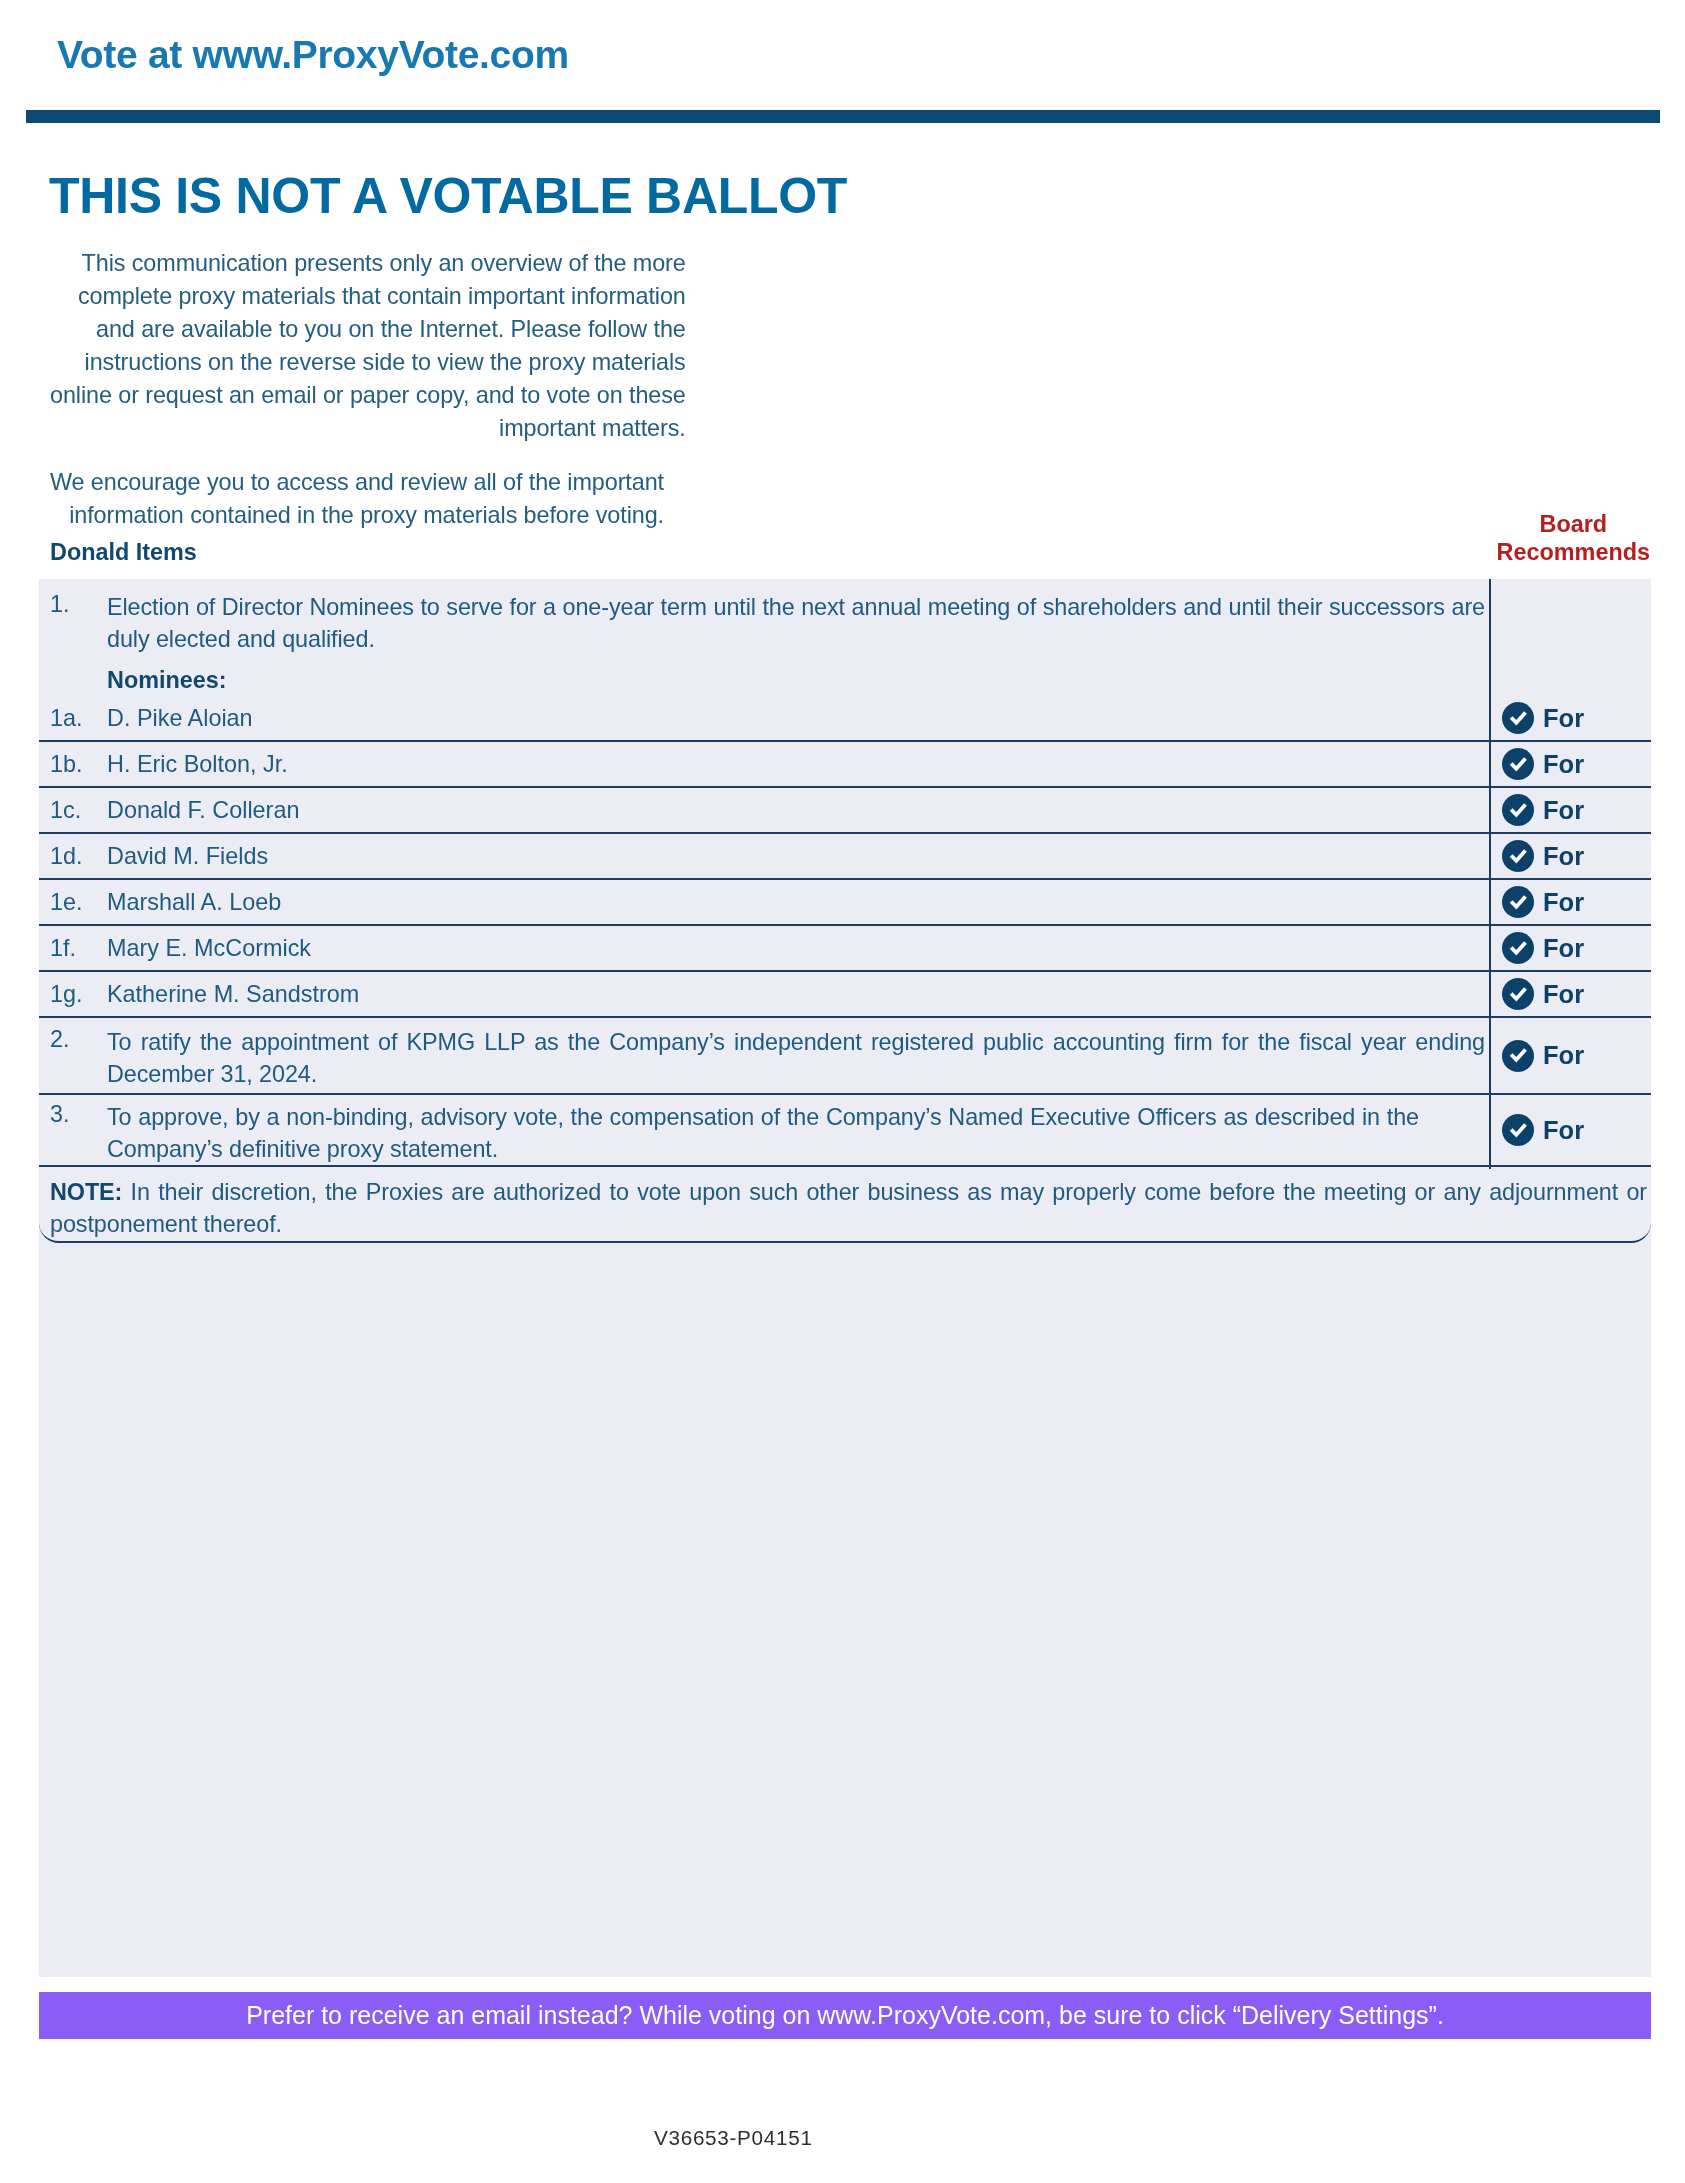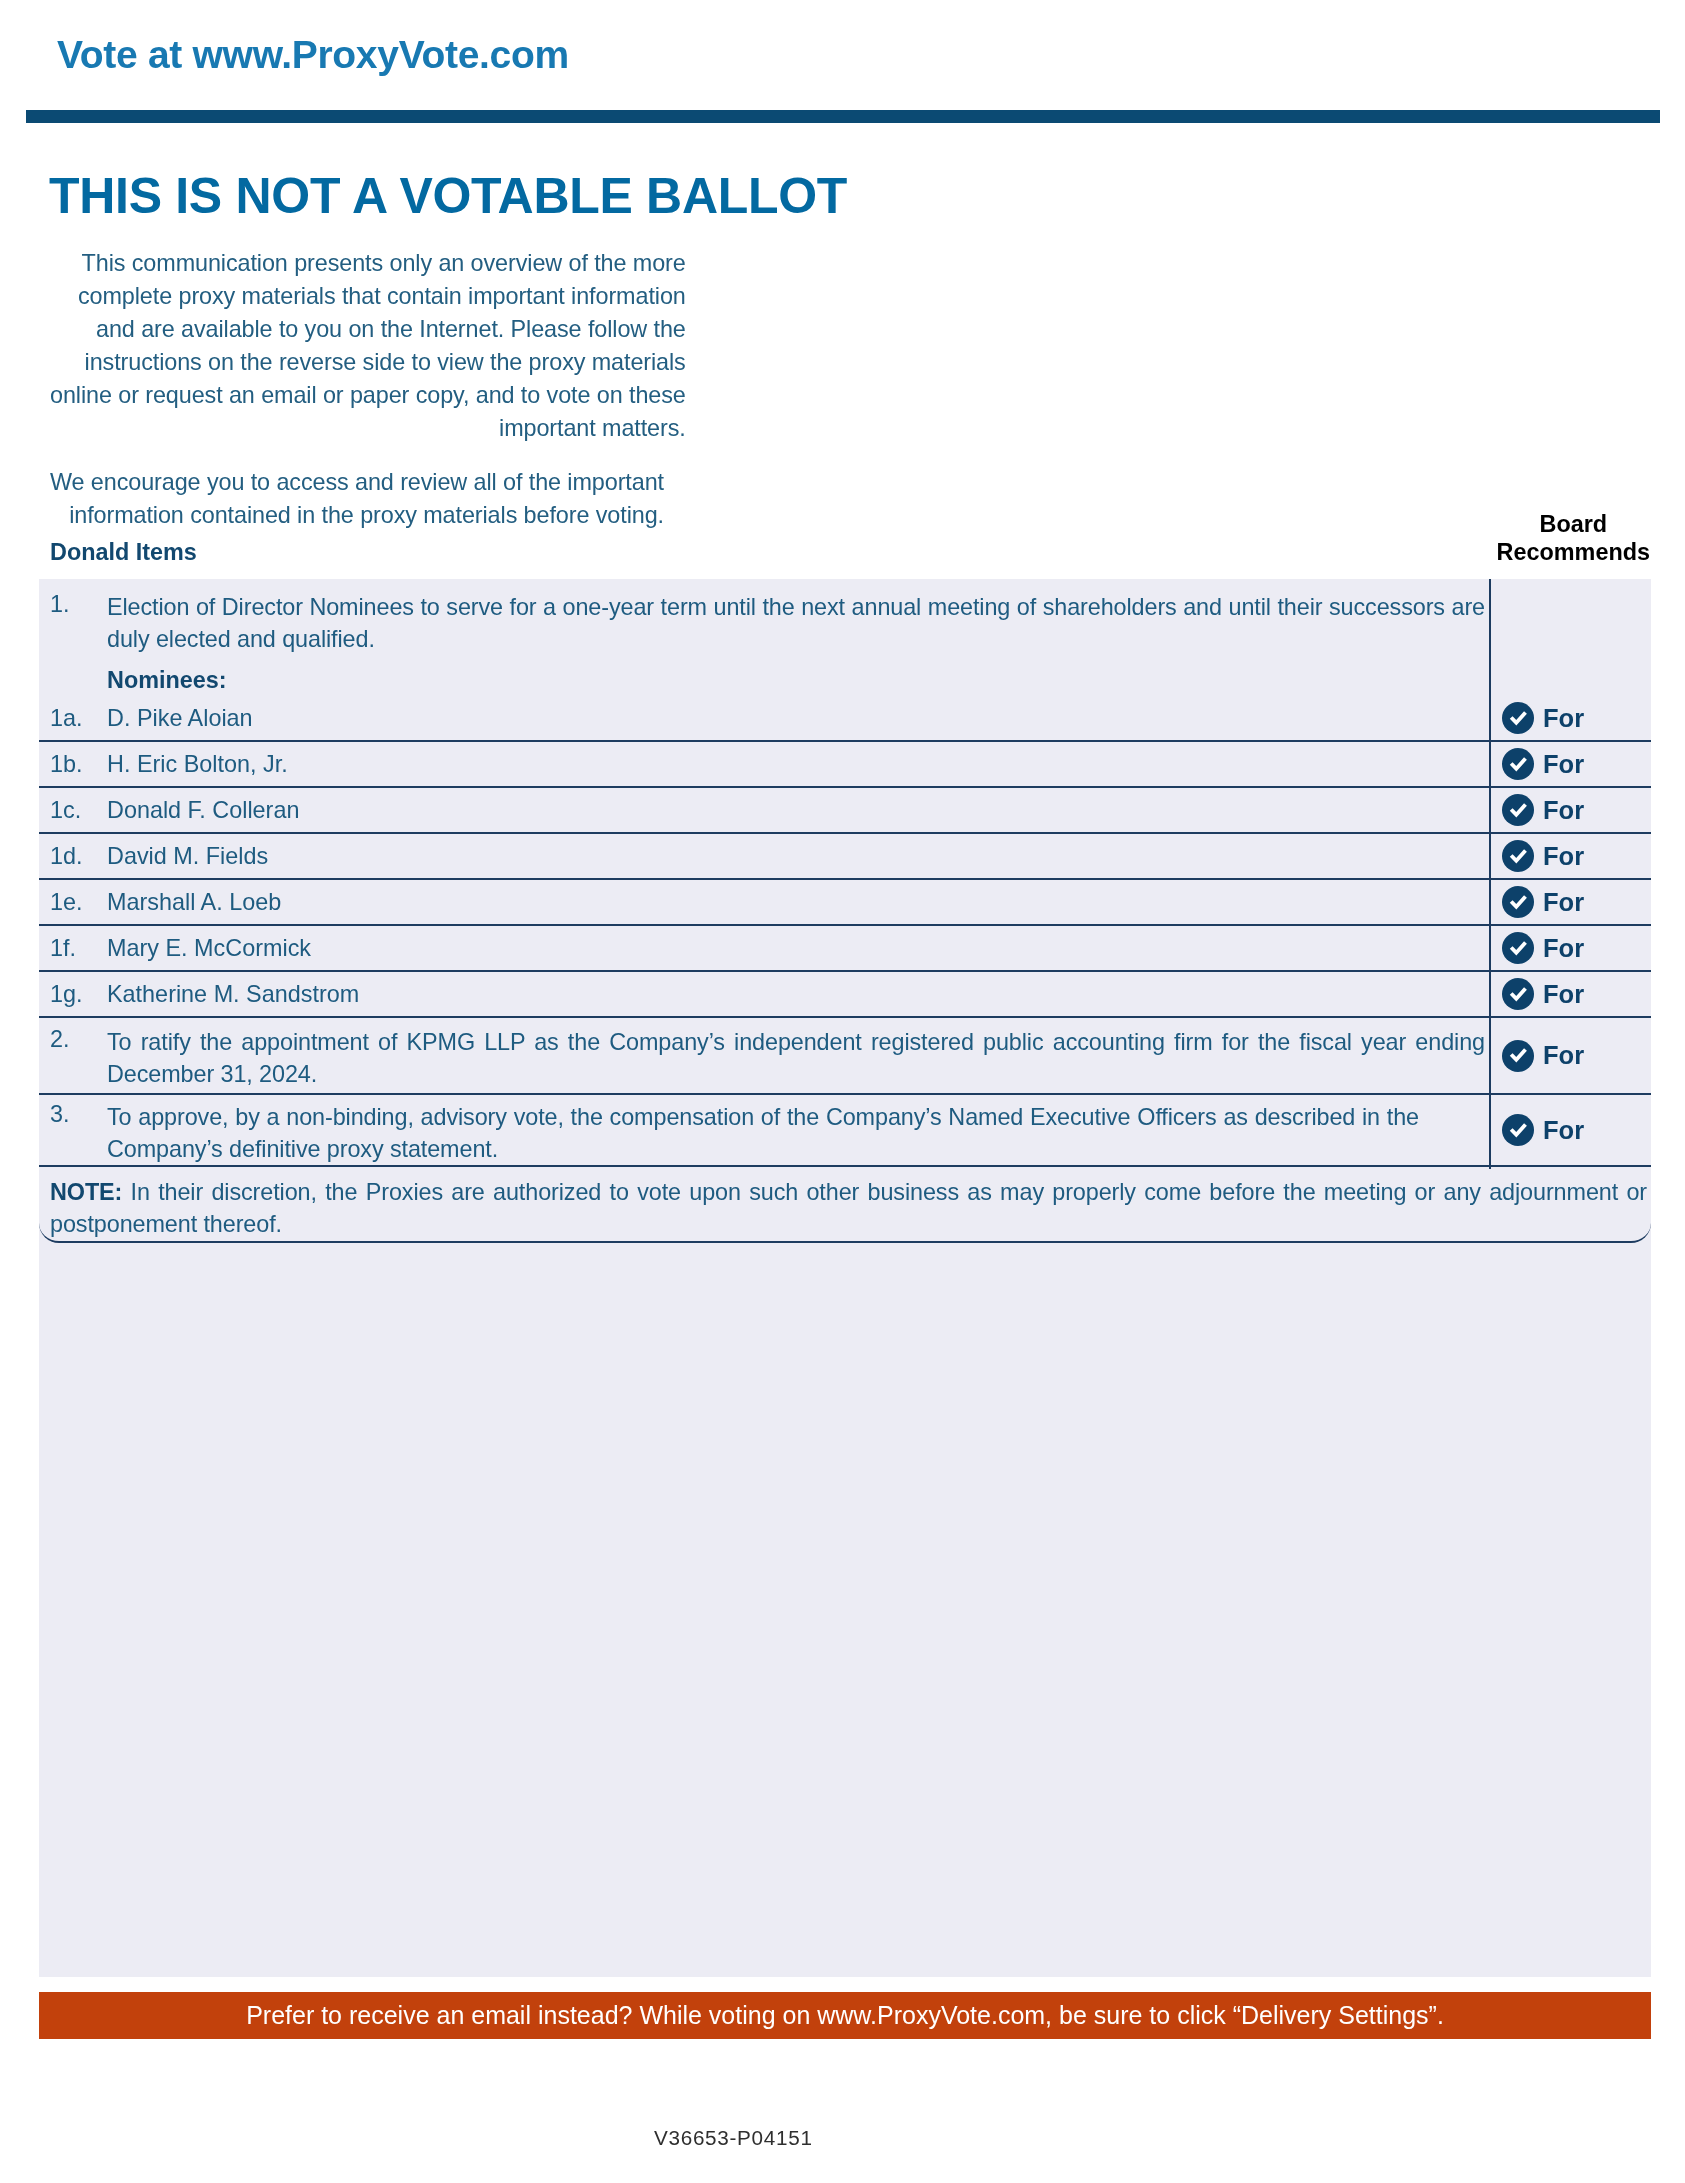--- a/index.html
+++ b/index.html
@@ -12,21 +12,21 @@
   .heading{position:absolute;left:49px;top:167px;font-size:50px;font-weight:700;
            color:#0369a1;letter-spacing:-0.3px;}
 
   .intro{position:absolute;left:50px;font-size:23.4px;line-height:33px;color:#235e81;
          white-space:pre-line;letter-spacing:-0.1px;text-align:right;}
   .p1{top:247px;}
   .p2{top:466px;}
 
   .voting-label{position:absolute;left:50px;top:539px;font-size:23.4px;font-weight:700;color:#12486f;}
   .board-rec{position:absolute;right:36px;top:510px;text-align:center;font-size:23.4px;
-             font-weight:700;color:#000000;line-height:28px;}
+             font-weight:700;color:#b91c1c;line-height:28px;}
 
   .vtable{position:absolute;left:39px;top:579px;width:1612px;height:1398px;
           background:#ececf4;color:#1e5b80;}
   .vdivider{position:absolute;left:1450px;top:0;width:2.1px;height:590px;background:#1d3c60;z-index:2;}
 
   .row{position:relative;box-sizing:border-box;border-bottom:2.1px solid #1d3c60;}
   .row.nb{border-bottom:none;}
   .row-item1{height:117px;}
   .nrow{height:46px;display:flex;align-items:center;padding-left:11px;font-size:23.4px;}
   .row-item2{height:77px;}
@@ -49,21 +49,21 @@
   .rec{position:absolute;left:1463px;top:50%;transform:translateY(-50%);
        display:flex;align-items:center;gap:9px;z-index:3;}
   .badge{width:32px;height:32px;border-radius:50%;background:#0d416a;
          display:flex;align-items:center;justify-content:center;flex:none;}
   .for{font-size:25.5px;font-weight:700;color:#0d416a;}
 
   .note-text{margin-left:11px;width:1597px;padding-top:9px;font-size:23.4px;
              line-height:32px;text-align:justify;letter-spacing:-0.1px;}
   .note-label{font-weight:700;color:#12486f;}
 
-  .banner{position:absolute;left:39px;top:1992px;width:1612px;height:47px;background:#c2410c;
+  .banner{position:absolute;left:39px;top:1992px;width:1612px;height:47px;background:#8b5cf6;
           color:#ffffff;display:flex;align-items:center;justify-content:center;font-size:25px;}
   .doc-code{position:absolute;left:654px;top:2126px;font-size:20.7px;color:#2f2f2f;letter-spacing:0.7px;}
 </style>
 </head>
 <body>
 
 <div class="page">
 
   <div class="title">Vote at www.ProxyVote.com</div>
   <div class="rule"></div>

